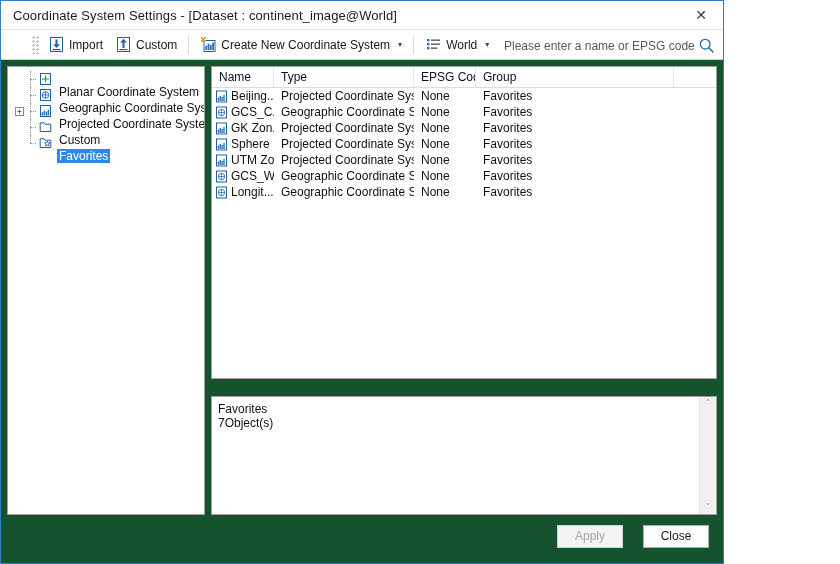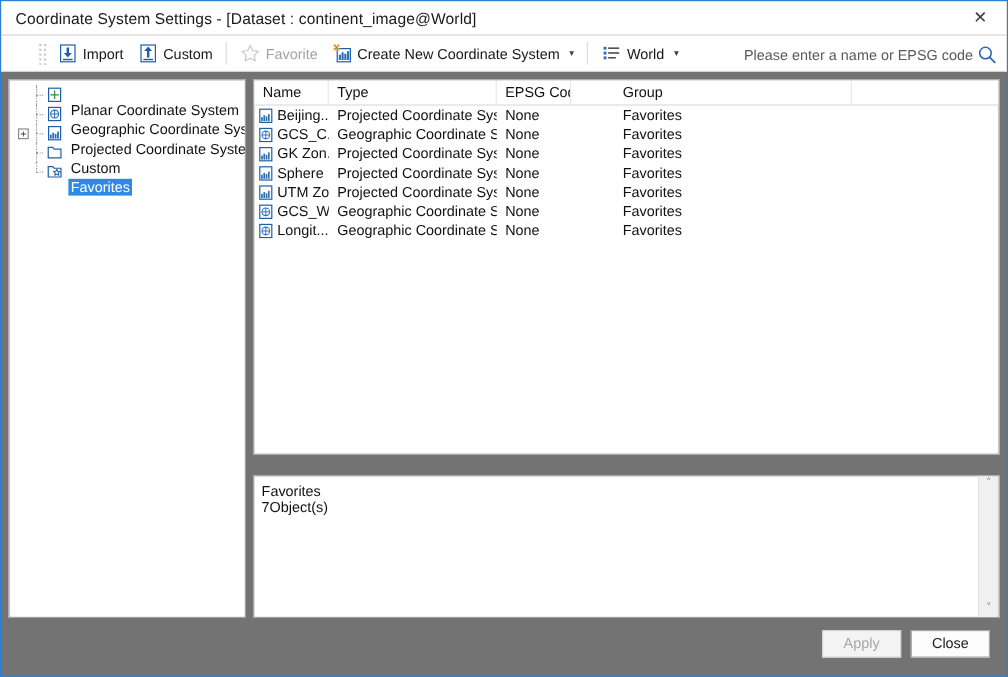--- a/index.html
+++ b/index.html
@@ -7,24 +7,24 @@
   body{
     width:840px;height:564px;
     background:#ffffff;
     font-family:"Liberation Sans", sans-serif;
     font-size:12px;
     color:#1a1a1a;
     overflow:hidden;
     -webkit-font-smoothing:antialiased;
   }
   .window{
-    position:absolute;left:0;top:0;width:840px;height:564px;
+    position:absolute;left:0;top:0;width:724px;height:564px;
     box-sizing:border-box;
     border:1px solid #2a7fd4;
-    background:#737373;
+    background:#14532d;
     display:flex;flex-direction:column;
   }
   
   .titlebar{
     height:28px;min-height:28px;
     background:#ffffff;
     display:flex;align-items:center;
     padding-left:12px;
     box-sizing:border-box;
     position:relative;
@@ -178,21 +178,21 @@
     padding-left:7px;
     box-sizing:border-box;
     border-right:1px solid #e8e8e8;
     cursor:default;
     white-space:nowrap;
     overflow:hidden;
   }
   .c-name{width:62px;min-width:62px;}
   .c-type{width:140px;min-width:140px;}
   .c-epsg{width:62px;min-width:62px;}
-  .c-group{width:198px;min-width:198px;margin-left:36px;}
+  .c-group{width:198px;min-width:198px;}
   .c-pad{flex:1;border-right:none;}
   .tbody{flex:1;overflow:hidden;}
   .trow{
     display:flex;height:16px;align-items:center;
     cursor:default;
   }
   .td{
     font-size:12px;color:#111;
     display:flex;align-items:center;
     padding-left:7px;
@@ -221,21 +221,21 @@
   }
   .vscroll .arr{
     font-size:9px;color:#8d8d8d;line-height:9px;
     font-family:"DejaVu Sans",sans-serif;
     cursor:default;
   }
   
   .footer{
     height:48px;min-height:48px;
     display:flex;align-items:center;justify-content:flex-end;
-    gap:8px;
+    gap:20px;
     padding:0 14px 6px 0;
     box-sizing:border-box;
   }
   .btn{
     width:66px;height:23px;
     box-sizing:border-box;
     border:1px solid #adadad;
     background:#fdfdfd;
     font-family:"Liberation Sans", sans-serif;
     font-size:12px;color:#1b1b1b;
@@ -274,26 +274,20 @@
         <rect x="2.5" y="1.5" width="12" height="14" fill="#ffffff" stroke="#1f5fa8" stroke-width="1"></rect>
         <path d="M8.5 5 L8.5 12" stroke="#1f5fa8" stroke-width="2" fill="none"></path>
         <path d="M5.2 6.6 L8.5 2.8 L11.8 6.6 Z" fill="#1f5fa8"></path>
         <rect x="4.5" y="13" width="8" height="1.2" fill="#1f5fa8"></rect>
       </svg>
       <span>Custom</span>
     </div>
 
     <div class="tb-sep"></div>
 
-    <div class="tb-item disabled">
-      <svg class="ico" viewBox="0 0 17 17">
-        <path d="M8.5 1.8 L10.6 6.1 L15.3 6.8 L11.9 10.1 L12.7 14.8 L8.5 12.6 L4.3 14.8 L5.1 10.1 L1.7 6.8 L6.4 6.1 Z" fill="#fbfbfb" stroke="#c9c9c9" stroke-width="1" stroke-linejoin="round"></path>
-      </svg>
-      <span>Favorite</span>
-    </div>
 
     <div class="tb-item">
       <svg class="ico" viewBox="0 0 17 17">
         <rect x="4" y="4.5" width="11" height="11" fill="#ffffff" stroke="#1f5fa8" stroke-width="1"></rect>
         <rect x="5.3" y="9.6" width="1.8" height="4.4" fill="#2f6fb8"></rect>
         <rect x="7.6" y="7.6" width="1.8" height="6.4" fill="#2f6fb8"></rect>
         <rect x="9.9" y="8.8" width="1.8" height="5.2" fill="#2f6fb8"></rect>
         <rect x="12.2" y="6.6" width="1.8" height="7.4" fill="#2f6fb8"></rect>
         <g fill="#e8a33d">
           <rect x="1" y="1" width="2" height="2"></rect>

